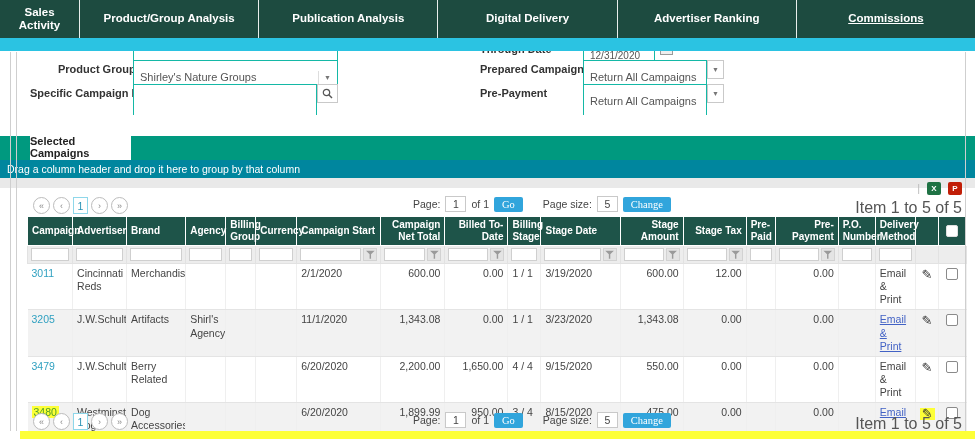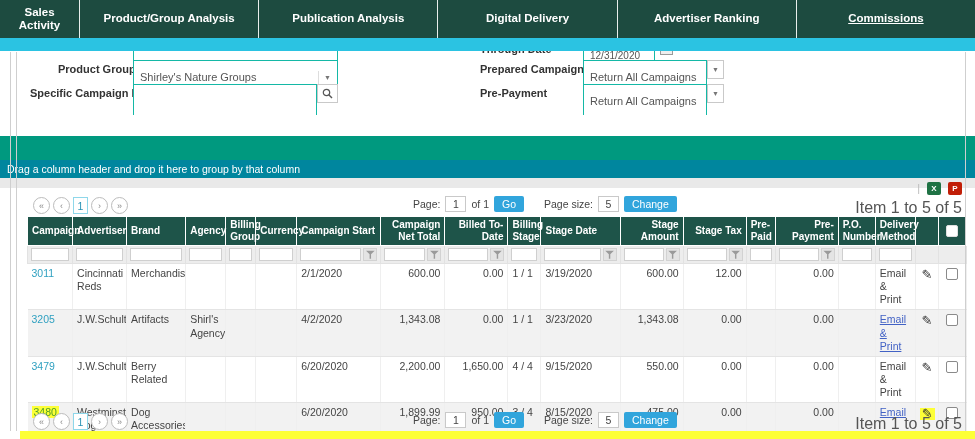--- a/index.html
+++ b/index.html
@@ -48,21 +48,21 @@
   .pager { position:absolute; left:0; width:975px; height:20px; }
   .pager.top { top:196px; } .pager.bottom { top:412px; }
   .pg-nav { position:absolute; left:33px; top:1px; display:flex; gap:3px; align-items:center; }
   .pg-circle { width:17px; height:17px; border-radius:50%; border:1px solid #bcbcbc; background:#fff; color:#8a8a8a;
                font-size:9px; display:flex; align-items:center; justify-content:center; cursor:pointer; }
   .pg-current { width:15px; height:17px; border:1px solid #8ed7ea; background:#fff; color:#2a93b5; font-size:10.5px;
                 display:flex; align-items:center; justify-content:center; cursor:pointer; }
   .pg-right { position:absolute; left:413px; top:0; display:flex; align-items:center; gap:5px; font-size:10.5px; color:#444; }
   .pg-input { width:21px; height:16px; border:1px solid #c9c9c9; background:#fff; font-size:10.5px; color:#444;
               display:flex; align-items:center; justify-content:center; }
-  .btn-blue { background:#31a5dc; color:#fff; font-size:10.5px; padding:2px 8px; border-radius:2px; cursor:pointer; }
+  .btn-blue { background:#31a5dc; color:#fff; font-size:10.5px; padding:2px 8px; border-radius:2px; cursor:pointer;font-family:Liberation Serif, serif; }
   .pg-gap { width:10px; }
   .pg-items { position:absolute; right:13px; top:3px; font-size:16px; color:#555; }
 
   
   table.grid { position:absolute; top:216px; left:27px; width:940px; border-collapse:collapse; table-layout:fixed; }
   .grid th { background:#1e5449; color:#fff; font-size:10px; font-weight:600; padding:2px 4px;
              border:1px solid #fff; vertical-align:middle; text-align:left; line-height:1.2; cursor:pointer; }
   .grid th.num, .grid td.num { text-align:right; }
   .grid tr.filter-row td { background:#ededed; padding:2px 3px; border:1px solid #e2e2e2; height:18px; }
   .filt-wrap { display:flex; align-items:center; gap:2px; }
@@ -130,20 +130,21 @@
       </svg>
     </div>
     <div class="f-label" style="top:36px; left:480px;">Pre-Payment</div>
     <div class="f-input" style="top:33px; left:583px; width:124px;">
       <span>Return All Campaigns</span>
     </div>
     <div class="dd-btn" style="top:33px; left:707px;">▼</div>
   </div>
 
   <div class="section-green"></div>
+  <div class="section-tab">Selected Campaigns</div>
   <div class="dragbar">Drag a column header and drop it here to group by that column</div>
   <div class="graystrip"></div>
 
   <div class="export-row">
     <span class="export-divider">|</span>
     <span class="icon-file icon-xls">X</span>
     <span class="icon-file icon-pdf">P</span>
   </div>
 
   <div class="pager top">
@@ -348,21 +349,21 @@
             <div class="cb"></div>
           </td>
       </tr>
       <tr class="r-alt">
         <td><a class="link-teal">3205</a></td>
         <td>J.W.Schultz</td>
         <td>Artifacts</td>
         <td>Shirl's Agency</td>
         <td></td>
         <td></td>
-        <td>4/2/2020</td>
+        <td>11/1/2020</td>
         <td class="num">1,343.08</td>
         <td class="num">0.00</td>
         <td>1 / 1</td>
         <td>3/23/2020</td>
         <td class="num">1,343.08</td>
         <td class="num">0.00</td>
         <td></td>
         <td class="num">0.00</td>
         <td></td>
         <td><a class="link-blue">Email &amp; Print</a></td>

